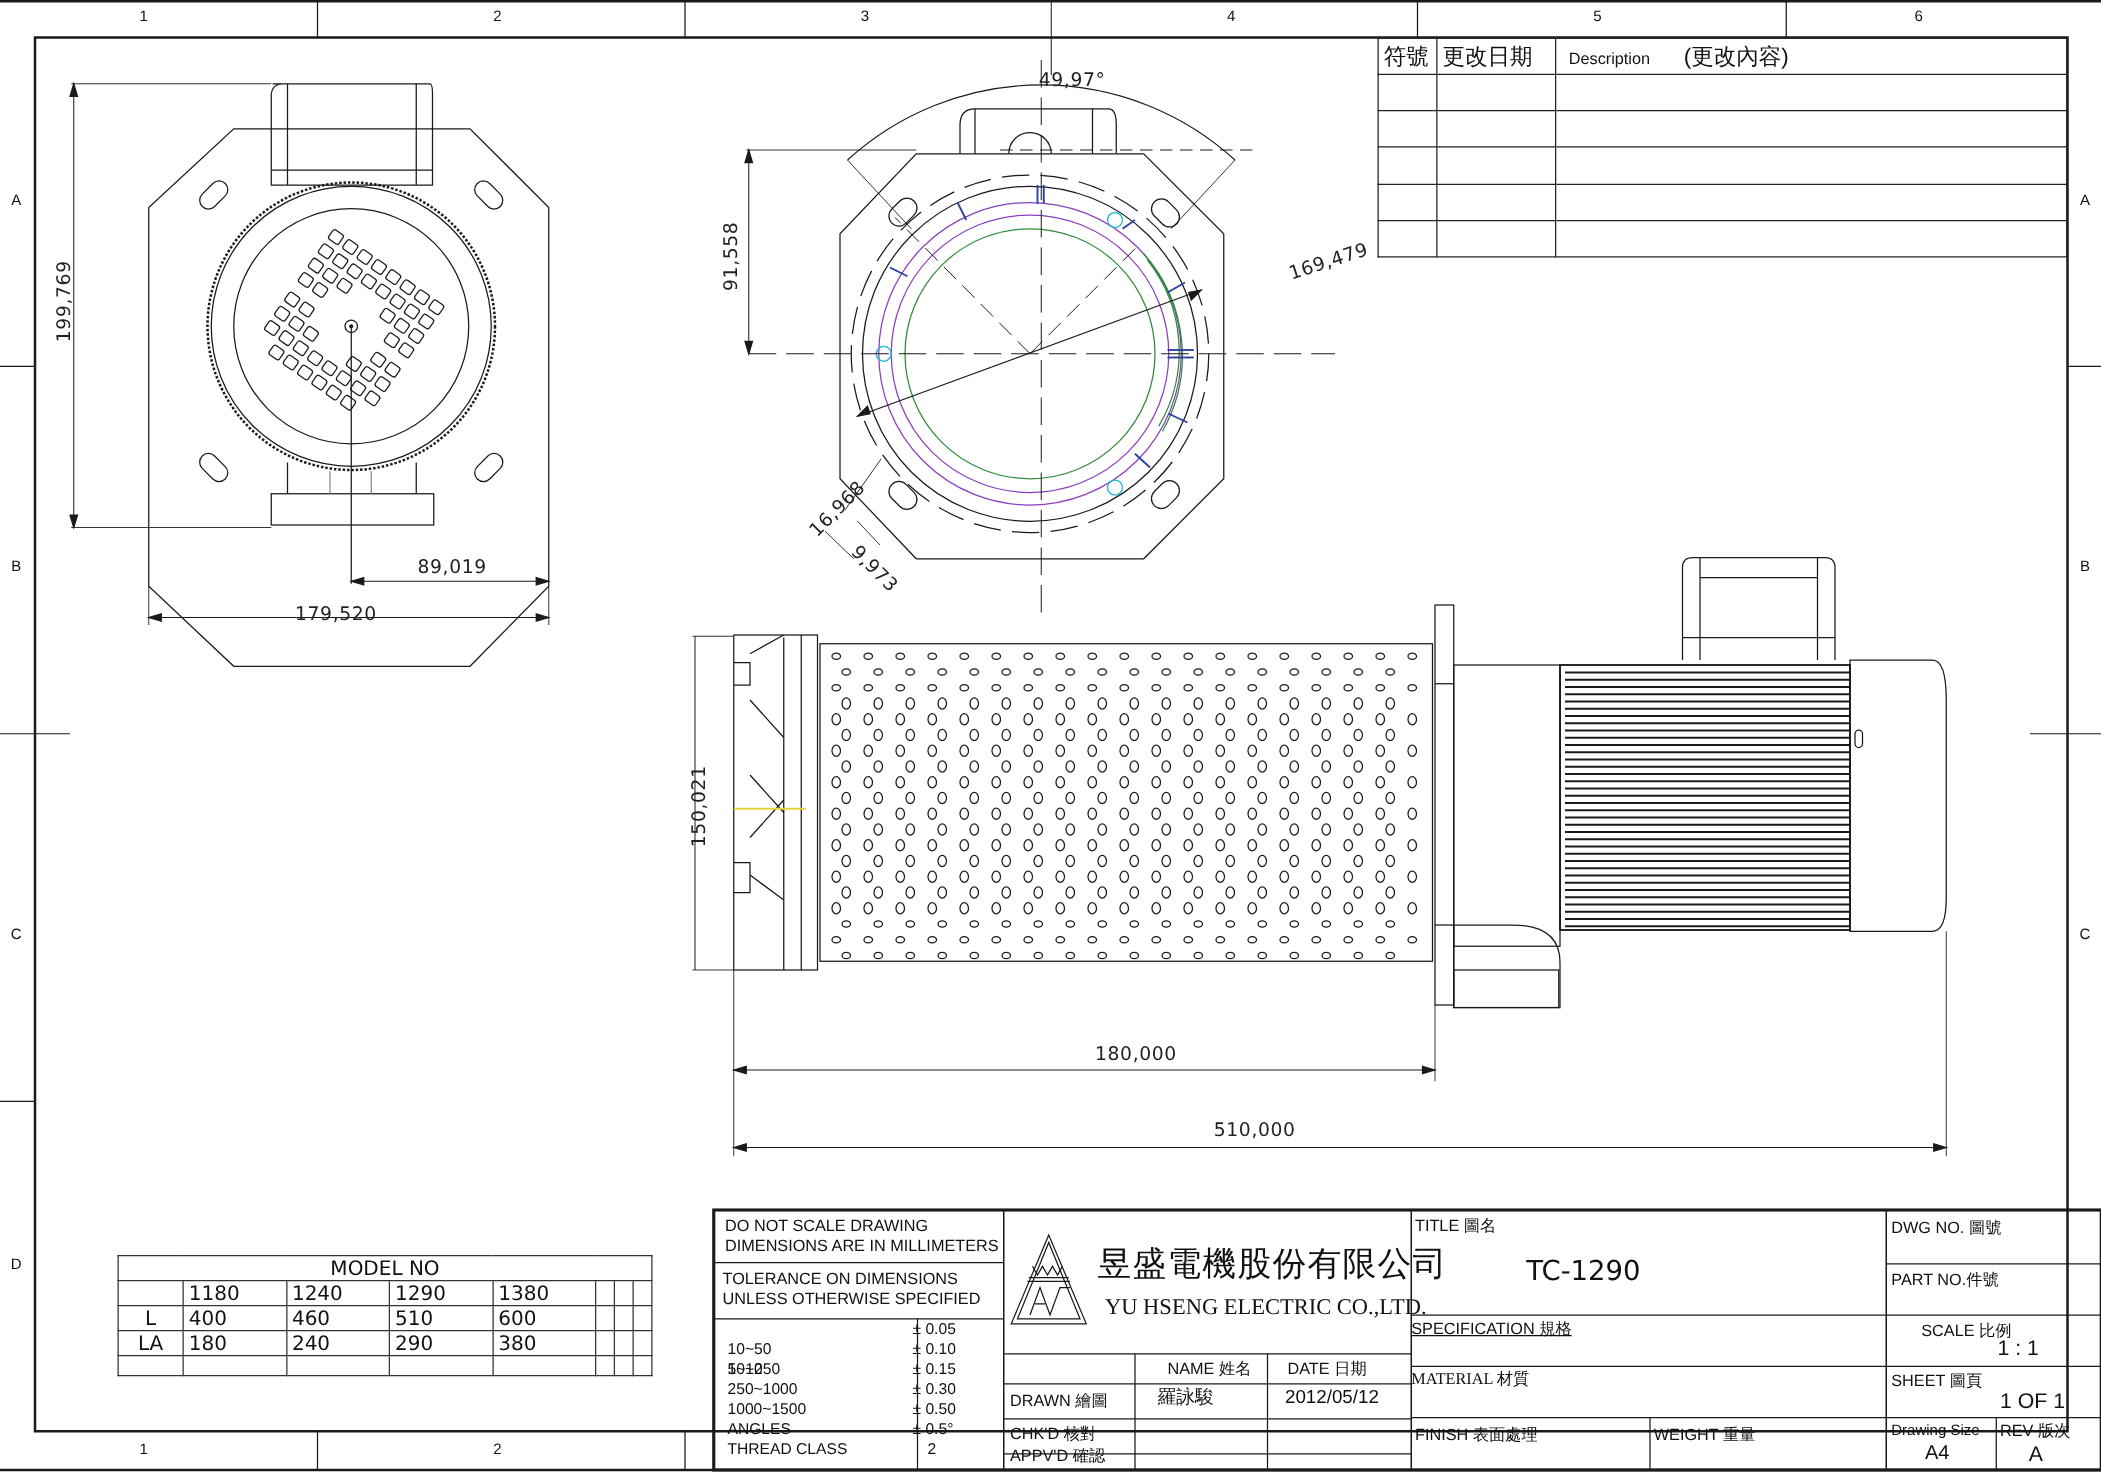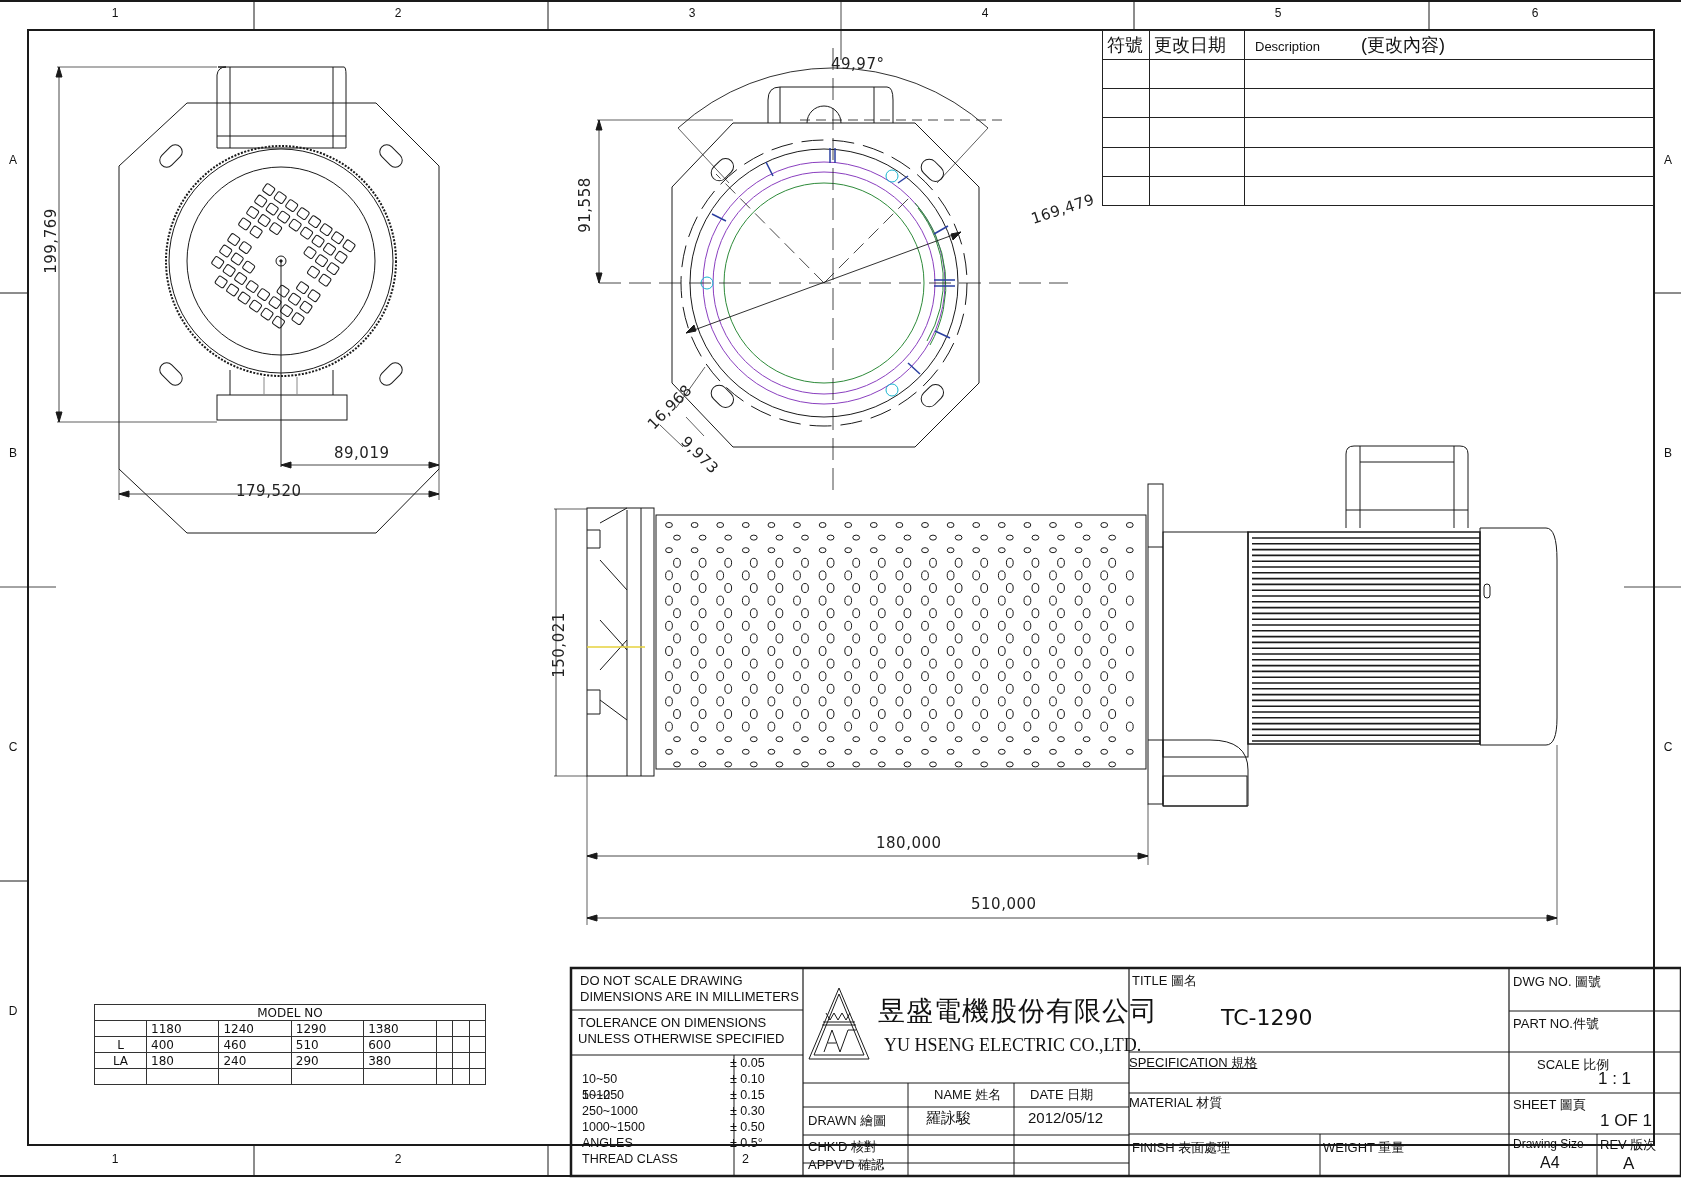--- a/index.html
+++ b/index.html
@@ -4,22 +4,22 @@
 <style>
   html, body { margin:0; padding:0; background:#fff; }
   body { width:1681px; height:1178px; position:relative; overflow:hidden;
          font-family:"Liberation Sans", "DejaVu Sans", sans-serif; color:#111; }
   svg.drawing { position:absolute; left:0; top:0; }
   .ruler-num { position:absolute; font-size:12px; text-align:center; width:30px; }
   .ruler-letter { position:absolute; font-size:12px; width:20px; text-align:center; }
   .dim { position:absolute; font-family:"DejaVu Sans", sans-serif; font-size:15px; letter-spacing:0.5px; color:#222; white-space:nowrap; }
   .rev-table { position:absolute; left:1102px; top:30px; width:552px; height:176px; border-collapse:collapse; }
   .rev-table td { border:1.5px solid #222; padding:0 4px; font-size:18px; height:28px; }
-  .model-table { position:absolute; left:94px; top:1004px; width:392px; border-collapse:collapse;
-                 font-family:"DejaVu Sans", sans-serif; font-size:12px;padding-left:28px; }
+  .model-table { position:absolute; left:94px; top:1004px; width:428px; border-collapse:collapse;
+                 font-family:"DejaVu Sans", sans-serif; font-size:16px;padding-left:28px; }
   .model-table td { border:1px solid #333; height:15px; padding:0 4px; }
   .model-table td.hdr { text-align:center; }
   .tb-text { position:absolute; font-size:13px; white-space:nowrap; line-height:1.15; }
   .tb-small { font-size:12.5px; }
   .title-main { position:absolute; font-family:"DejaVu Sans", sans-serif; font-size:22px; }
   .co-cn { position:absolute; font-size:27px; letter-spacing:1px; white-space:nowrap; }
   .co-en { position:absolute; font-family:"Liberation Serif", serif; font-size:18px; white-space:nowrap; }
 </style>
 </head>
 <body>
@@ -738,21 +738,21 @@
 <div class="ruler-letter" style="left:1658px;top:446px;">B</div>
 <div class="ruler-letter" style="left:1658px;top:740px;">C</div>
 
 <table class="rev-table">
   <tbody>
       <tr>
     <td style="width:38px">符號</td>
     <td style="width:86px">更改日期</td>
     <td>
       <span class="desc" style="font-size:13px;margin-left:6px">Description</span>
-      <span style="margin-left:36px">(更改內容)</span>
+      <span style="margin-left:22px">(更改內容)</span>
     </td>
   </tr>
   <tr>
         <td></td>
         <td></td>
         <td></td>
       </tr>
   <tr>
         <td></td>
         <td></td>
@@ -867,21 +867,21 @@
 <div class="tb-text" style="left:1030px;top:1088px;">DATE 日期</div>
 <div class="tb-text" style="left:808px;top:1114px;">DRAWN 繪圖</div>
 <div class="tb-text" style="left:926px;top:1109px;font-size:15px;">羅詠駿</div>
 <div class="tb-text" style="left:1028px;top:1109px;font-size:15px;">2012/05/12</div>
 <div class="tb-text" style="left:808px;top:1140px;">CHK'D  核對</div>
 <div class="tb-text" style="left:808px;top:1158px;">APPV'D 確認</div>
 
 <div class="tb-text" style="left:1132px;top:974px;">TITLE 圖名</div>
 <div class="title-main" style="left:1221px;top:1005px;">TC-1290</div>
 <div class="tb-text" style="left:1129px;top:1056px;text-decoration:underline;">SPECIFICATION  規格</div>
-<div class="tb-text" style="left:1129px;top:1096px;">MATERIAL 材質</div>
+<div class="tb-text" style="left:1129px;top:1096px;font-family:Liberation Serif, serif;">MATERIAL 材質</div>
 <div class="tb-text" style="left:1132px;top:1141px;">FINISH 表面處理</div>
 <div class="tb-text" style="left:1323px;top:1141px;">WEIGHT 重量</div>
 
 <div class="tb-text" style="left:1513px;top:975px;">DWG NO. 圖號</div>
 <div class="tb-text" style="left:1513px;top:1017px;">PART NO.件號</div>
 <div class="tb-text" style="left:1513px;top:1058px;margin-left:24px;">SCALE 比例</div>
 <div class="tb-text" style="left:1598px;top:1069px;font-size:17px;">1 : 1</div>
 <div class="tb-text" style="left:1513px;top:1098px;">SHEET 圖頁</div>
 <div class="tb-text" style="left:1600px;top:1111px;font-size:17px;">1 OF 1</div>
 <div class="tb-text" style="left:1513px;top:1138px;font-size:12px;">Drawing Size</div>

